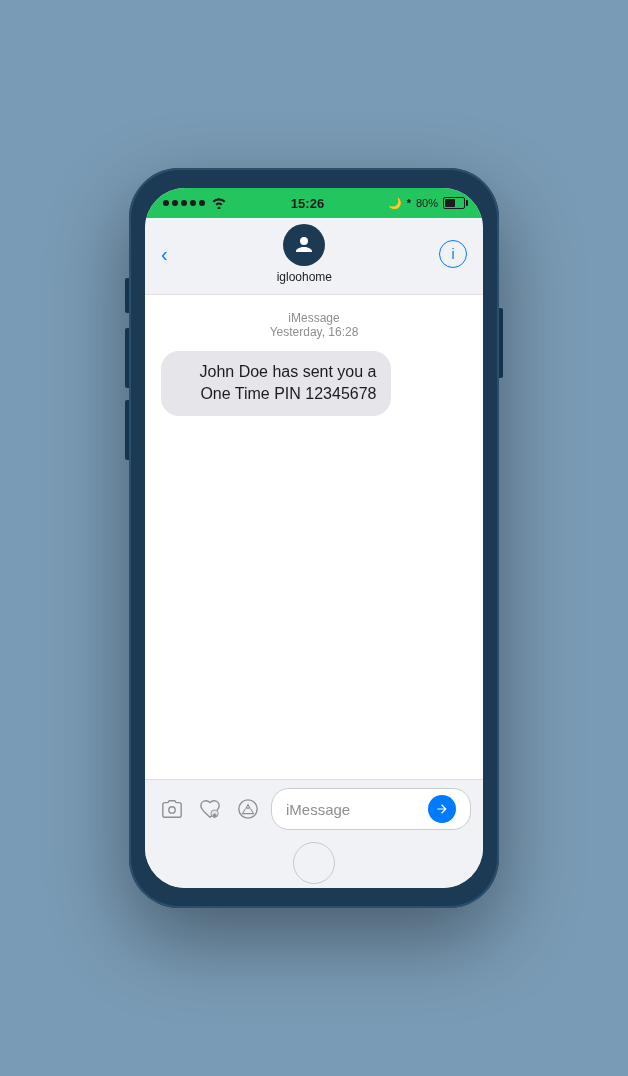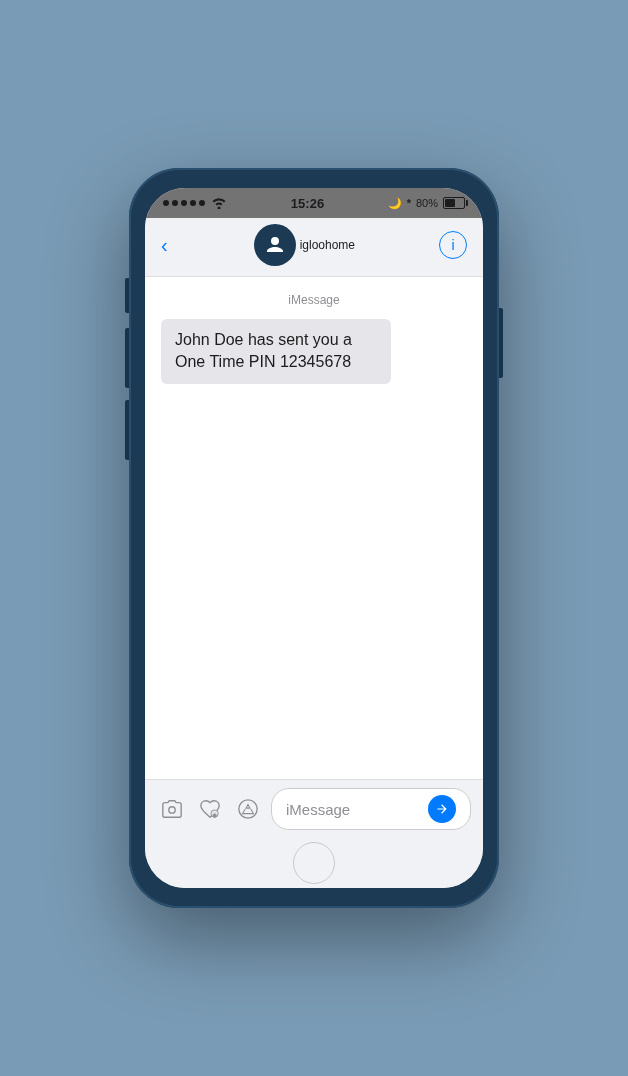--- a/index.html
+++ b/index.html
@@ -32,21 +32,21 @@
       background: #f0f2f5;
       border-radius: 40px;
       overflow: hidden;
       display: flex;
       flex-direction: column;
       position: relative;
     }
 
     
     .status-bar {
-      background: #737373;
+      background: #22c55e;
       height: 30px;
       display: flex;
       align-items: center;
       justify-content: space-between;
       padding: 0 18px;
       flex-shrink: 0;
     }
 
     .status-left {
       display: flex;
@@ -133,21 +133,21 @@
     }
 
     .back-chevron {
       font-size: 20px;
       line-height: 1;
       margin-right: 2px;
     }
 
     .contact-center {
       display: flex;
-      flex-direction: row;
+      flex-direction: column;
       align-items: center;
       gap: 4px;
     }
 
     .contact-avatar {
       width: 42px;
       height: 42px;
       background: #1c3a54;
       border-radius: 50%;
       display: flex;
@@ -200,24 +200,25 @@
       color: #8e8e93;
     }
 
     .message-meta-time {
       font-size: 12px;
       color: #8e8e93;
     }
 
     .message-bubble {
       background: #e5e5ea;
-      border-radius: 6px;
+      border-radius: 18px;
       padding: 10px 14px;
       max-width: 75%;
       align-self: flex-start;
+      text-align: right;
     }
 
     .message-text {
       font-size: 16px;
       color: #1c1c1e;
       line-height: 1.4;
     }
 
     
     .input-area {
@@ -402,20 +403,21 @@
         <span class="contact-name">igloohome</span>
       </div>
       <div class="info-btn">
         <span>i</span>
       </div>
     </div>
 
     <div class="message-area">
       <div class="message-meta">
         <div class="message-meta-source">iMessage</div>
+        <div class="message-meta-time">Yesterday, 16:28</div>
       </div>
       <div class="message-bubble">
         <span class="message-text">John Doe has sent you a One Time PIN 12345678</span>
       </div>
     </div>
 
     <div class="input-area">
       <div class="input-icon-btn">
         <svg viewBox="0 0 24 24">
           <circle cx="12" cy="13" r="3.5" stroke="#8e8e93" stroke-width="1.5" fill="none"></circle>

